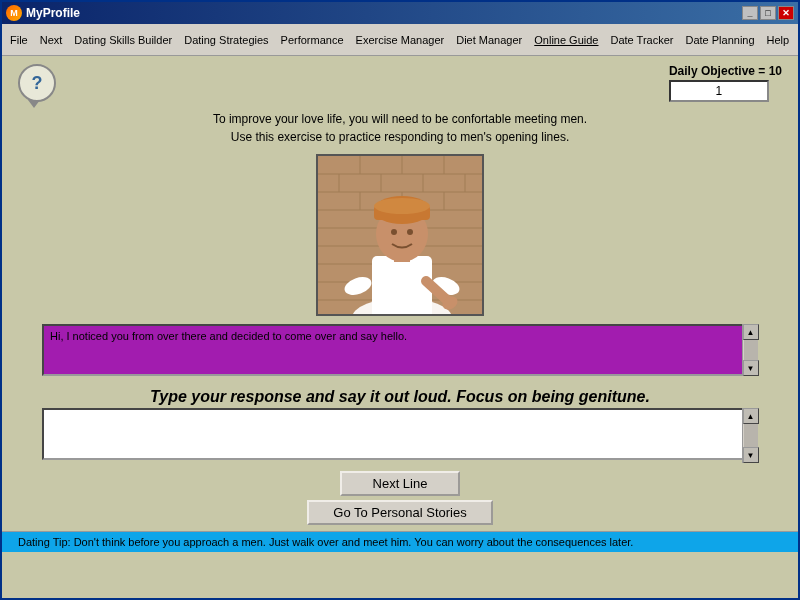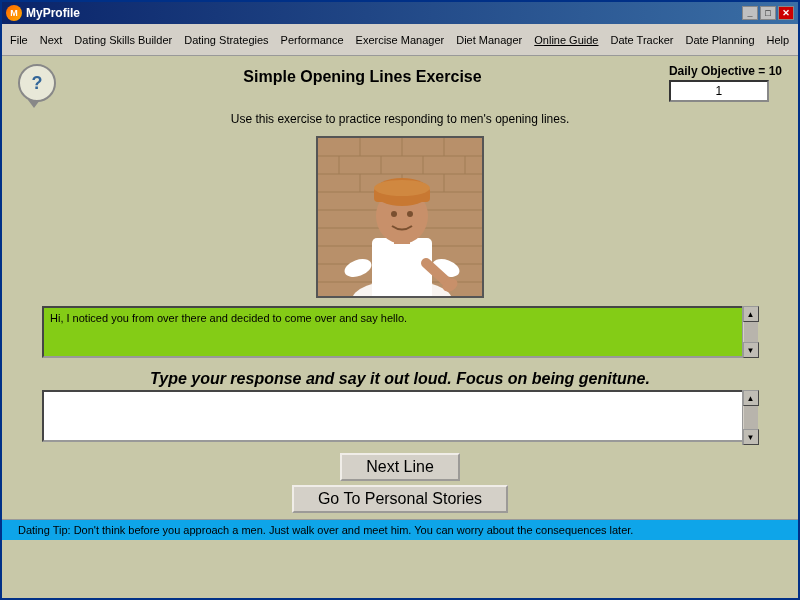--- a/index.html
+++ b/index.html
@@ -202,21 +202,21 @@
     .text-box-area {
       padding: 4px 40px;
       flex-shrink: 0;
     }
     .text-box-container {
       position: relative;
       margin-bottom: 6px;
     }
     .text-box-static {
       width: 100%;
-      background: #84cc16;
+      background: #a21caf;
       border: 2px inset #999;
       padding: 4px 20px 4px 6px;
       font-size: 11px;
       font-family: inherit;
       min-height: 52px;
     }
     .scrollbar {
       position: absolute;
       right: 0;
       top: 0;
@@ -276,21 +276,21 @@
       flex-direction: column;
       align-items: center;
       gap: 4px;
       padding: 6px 0;
       flex-shrink: 0;
     }
     .btn {
       padding: 3px 24px;
       background: #d4d0c8;
       border: 2px outset #f0ede8;
-      font-size: 16px;
+      font-size: 13px;
       cursor: pointer;
       min-width: 120px;
       text-align: center;
     }
 
     
     .tip-bar {
       background: #0ea5e9;
       border-top: 1px solid #999;
       padding: 4px 16px;
@@ -326,28 +326,28 @@
     <span class="menu-item underline">Online Guide</span>
     <span class="menu-item">Date Tracker</span>
     <span class="menu-item">Date Planning</span>
     <span class="menu-item">Help</span>
   </div>
 
   <div class="main-content">
 
     <div class="header-area">
       <div class="help-bubble">?</div>
-      <div class="exercise-title">Simple Opening Lines Exercise</div>
       <div class="daily-objective">
         <div class="daily-objective-label">Daily Objective = 10</div>
         <div class="daily-objective-box">1</div>
       </div>
     </div>
 
     <div class="description">
+      <div>To improve your love life, you will need to be confortable meeting men.</div>
       <div>Use this exercise to practice responding to men's opening lines.</div>
     </div>
 
     <div class="image-area">
       <div class="person-image" style="width:168px;height:162px;border:2px solid #555;position:relative;overflow:hidden;">
 
         <div style="position:absolute;top:0;left:0;right:0;bottom:0;background-color:#b8906a;">
 
           <svg width="168" height="162" xmlns="http://www.w3.org/2000/svg" style="position:absolute;top:0;left:0;">
             <rect width="168" height="162" fill="#b8906a"></rect>

